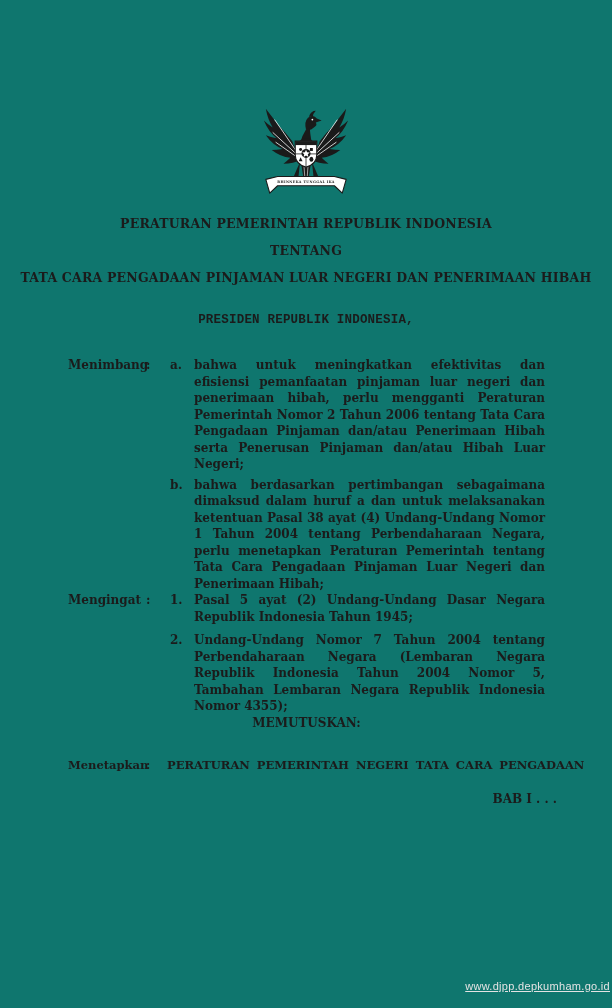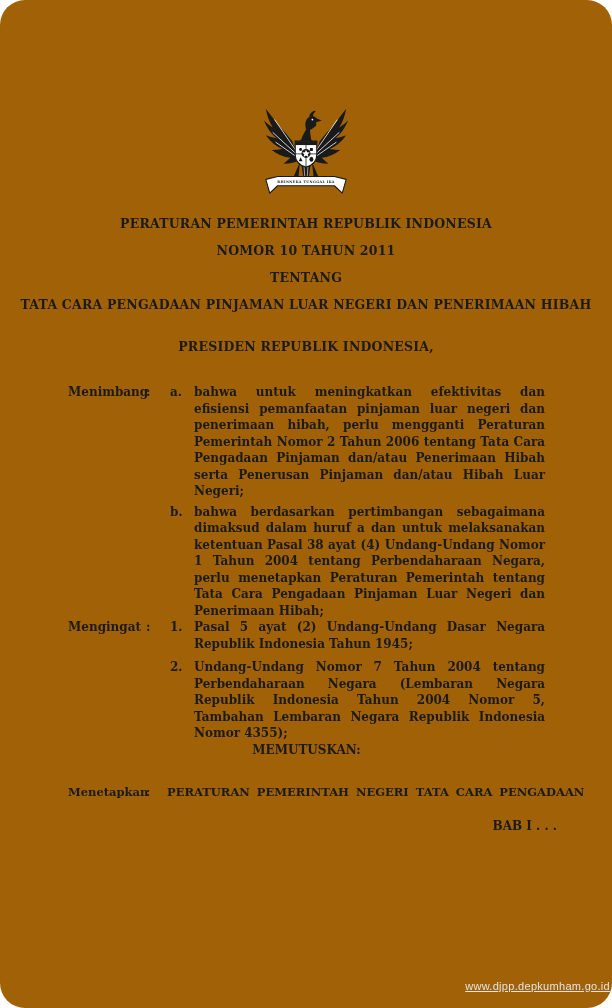--- a/index.html
+++ b/index.html
@@ -1,26 +1,26 @@
 <!DOCTYPE html>
 <html><head>
 <meta charset="utf-8">
 <style>
   html,body { margin:0; padding:0; background:#ffffff; }
   .page {
     width:612px; height:1008px; position:relative; overflow:hidden;
-    background:#a16207; color:#1b1b1b;
-    font-family:"DejaVu Serif", serif; font-weight:700;border-radius:25px;
+    background:#0f766e; color:#1b1b1b;
+    font-family:"DejaVu Serif", serif; font-weight:700;
   }
   .emblem { display:block; margin:100px auto 0 auto; }
   .title-block { margin-top:19px; text-align:center; }
   .title-line { font-size:12.5px; line-height:14px; white-space:nowrap; letter-spacing:0.2px; }
   .title-line + .title-line { margin-top:13px; }
   .invocation { margin-top:27px; text-align:center; font-size:12.5px; line-height:14px; letter-spacing:0.2px; }
-  .authority  { margin-top:28px; text-align:center; font-size:12.5px; line-height:14px; letter-spacing:0.2px; }
+  .authority  { margin-top:28px; text-align:center; font-size:12.5px; line-height:14px; letter-spacing:0.2px;font-family:Liberation Mono, monospace; }
   .content { margin:30px 67px 0 68px; font-size:12px; line-height:16.5px; }
   .kv-row { display:grid; grid-template-columns:78px 24px 24px 1fr; align-items:start; }
   .kv-row + .kv-row { margin-top:4px; }
   .mengingat .kv-row + .kv-row { margin-top:7px; }
   .item-text { text-align:justify; }
   .mengingat { }
   .memutuskan { text-align:center; font-size:12px; }
   .menetapkan { margin-top:22px; display:grid; grid-template-columns:78px 21px 1fr; font-size:11.5px; line-height:25px; align-items:start; }
   .menetapkan .line1 { white-space:nowrap; word-spacing:3px; overflow:hidden; }
   .menetapkan .line2 { white-space:nowrap; overflow:hidden; }
@@ -77,21 +77,20 @@
     </g>
 
     <g>
       <path d="M17,78 L75,78 L87,81 L83,95 L75,87.5 L17,87.5 L9,95 L5,81 Z" fill="#ffffff" stroke="#1a1a1a" stroke-width="1.1" stroke-linejoin="round"></path>
       <text x="46" y="84.6" text-anchor="middle" font-size="3.4" letter-spacing="0.4" font-family="DejaVu Serif, serif" font-weight="bold" fill="#1a1a1a">BHINNEKA TUNGGAL IKA</text>
     </g>
   </svg>
 
   <div class="title-block">
     <div class="title-line">PERATURAN PEMERINTAH REPUBLIK INDONESIA</div>
-    <div class="title-line">NOMOR 10 TAHUN 2011</div>
     <div class="title-line">TENTANG</div>
     <div class="title-line">TATA CARA PENGADAAN PINJAMAN LUAR NEGERI DAN PENERIMAAN HIBAH</div>
   </div>
 
   <div class="authority">PRESIDEN REPUBLIK INDONESIA,</div>
 
   <div class="content">
 
     <div class="menimbang">
       <div class="kv-row">

